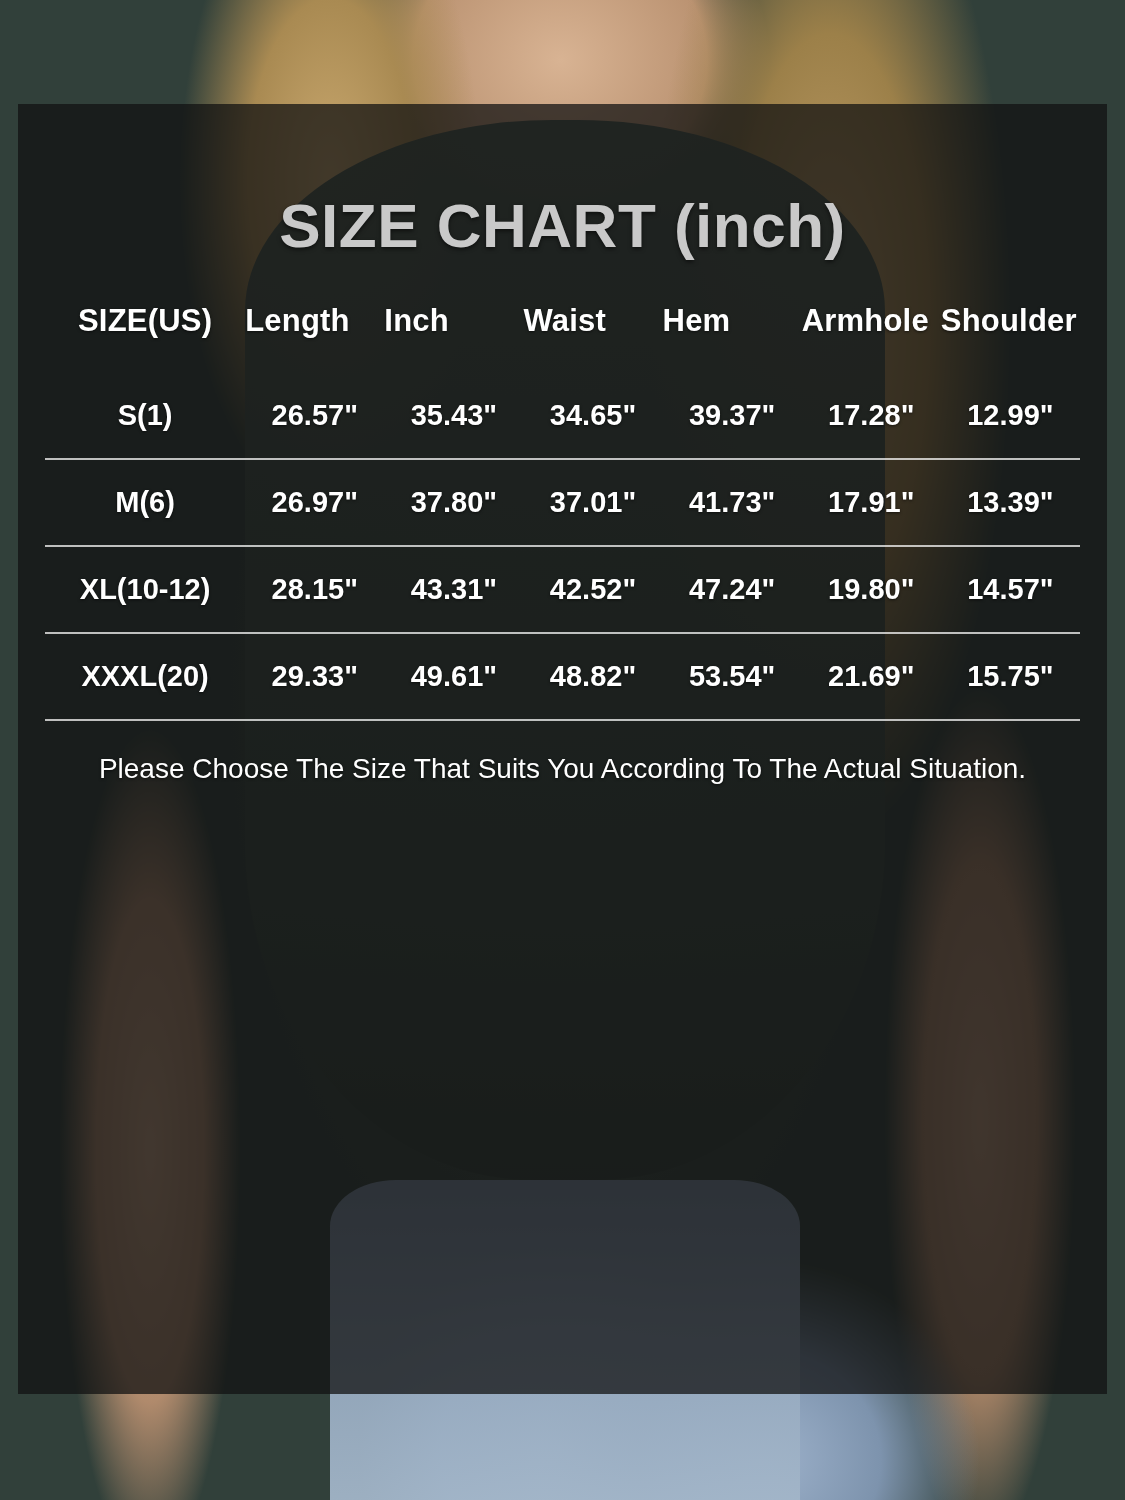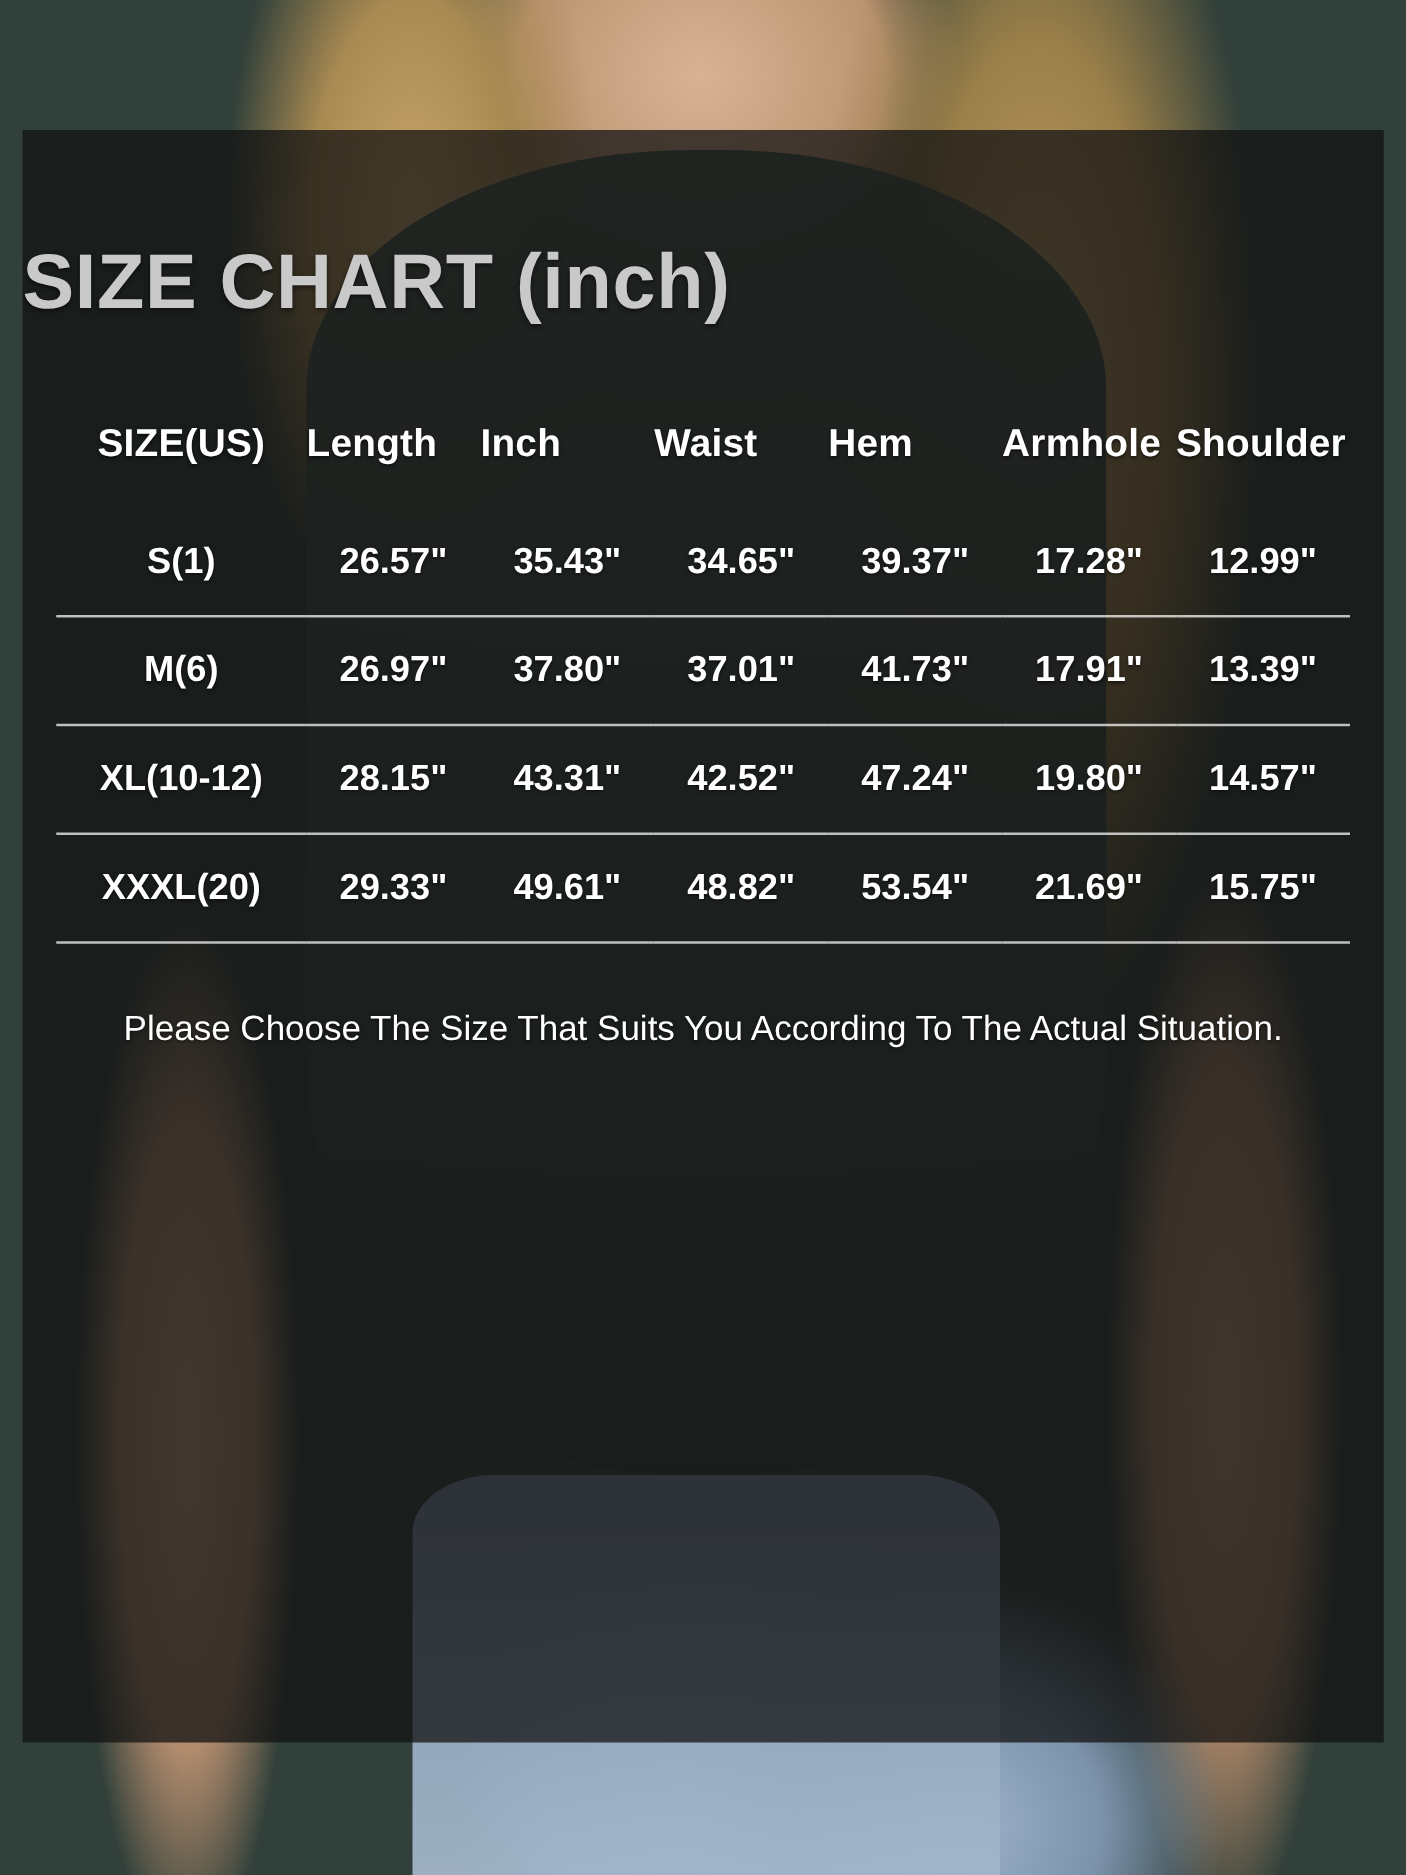--- a/index.html
+++ b/index.html
@@ -66,31 +66,31 @@
     left: 18px;
     top: 104px;
     width: 1089px;
     height: 1290px;
     background: rgba(18, 18, 18, 0.74);
   }
 
   .title {
     margin: 0;
     padding-top: 86px;
-    text-align: left;
+    text-align: center;
     color: #c9c9c9;
     font-size: 62px;
     font-weight: bold;
     letter-spacing: 0.5px;
     text-shadow: 0 2px 4px rgba(0,0,0,0.55);
   }
 
   table.size-chart {
     width: 1035px;
-    margin: 76px auto 0 auto;
+    margin: 42px auto 0 auto;
     border-collapse: collapse;
     table-layout: fixed;
     color: #ffffff;
   }
   table.size-chart th {
     font-size: 31px;
     font-weight: bold;
     padding: 0 0 34px 0;
     text-align: left;
     color: #ffffff;
@@ -108,21 +108,21 @@
     text-shadow: 0 1px 3px rgba(0,0,0,0.6);
     white-space: nowrap;
   }
   table.size-chart tr:first-child td { border-top: none; }
   table.size-chart tbody tr:last-child td { border-bottom: 2px solid rgba(255,255,255,0.72); }
 
   col.c-size { width: 200px; }
   col.c-num  { width: 139px; }
 
   .notes {
-    margin-top: 48px;
+    margin-top: 28px;
     text-align: center;
     color: #ffffff;
     line-height: 1.45;
     text-shadow: 0 1px 3px rgba(0,0,0,0.6);
   }
   .notes div {
     font-size: 28px;
     font-weight: 400;
   }
 </style>

